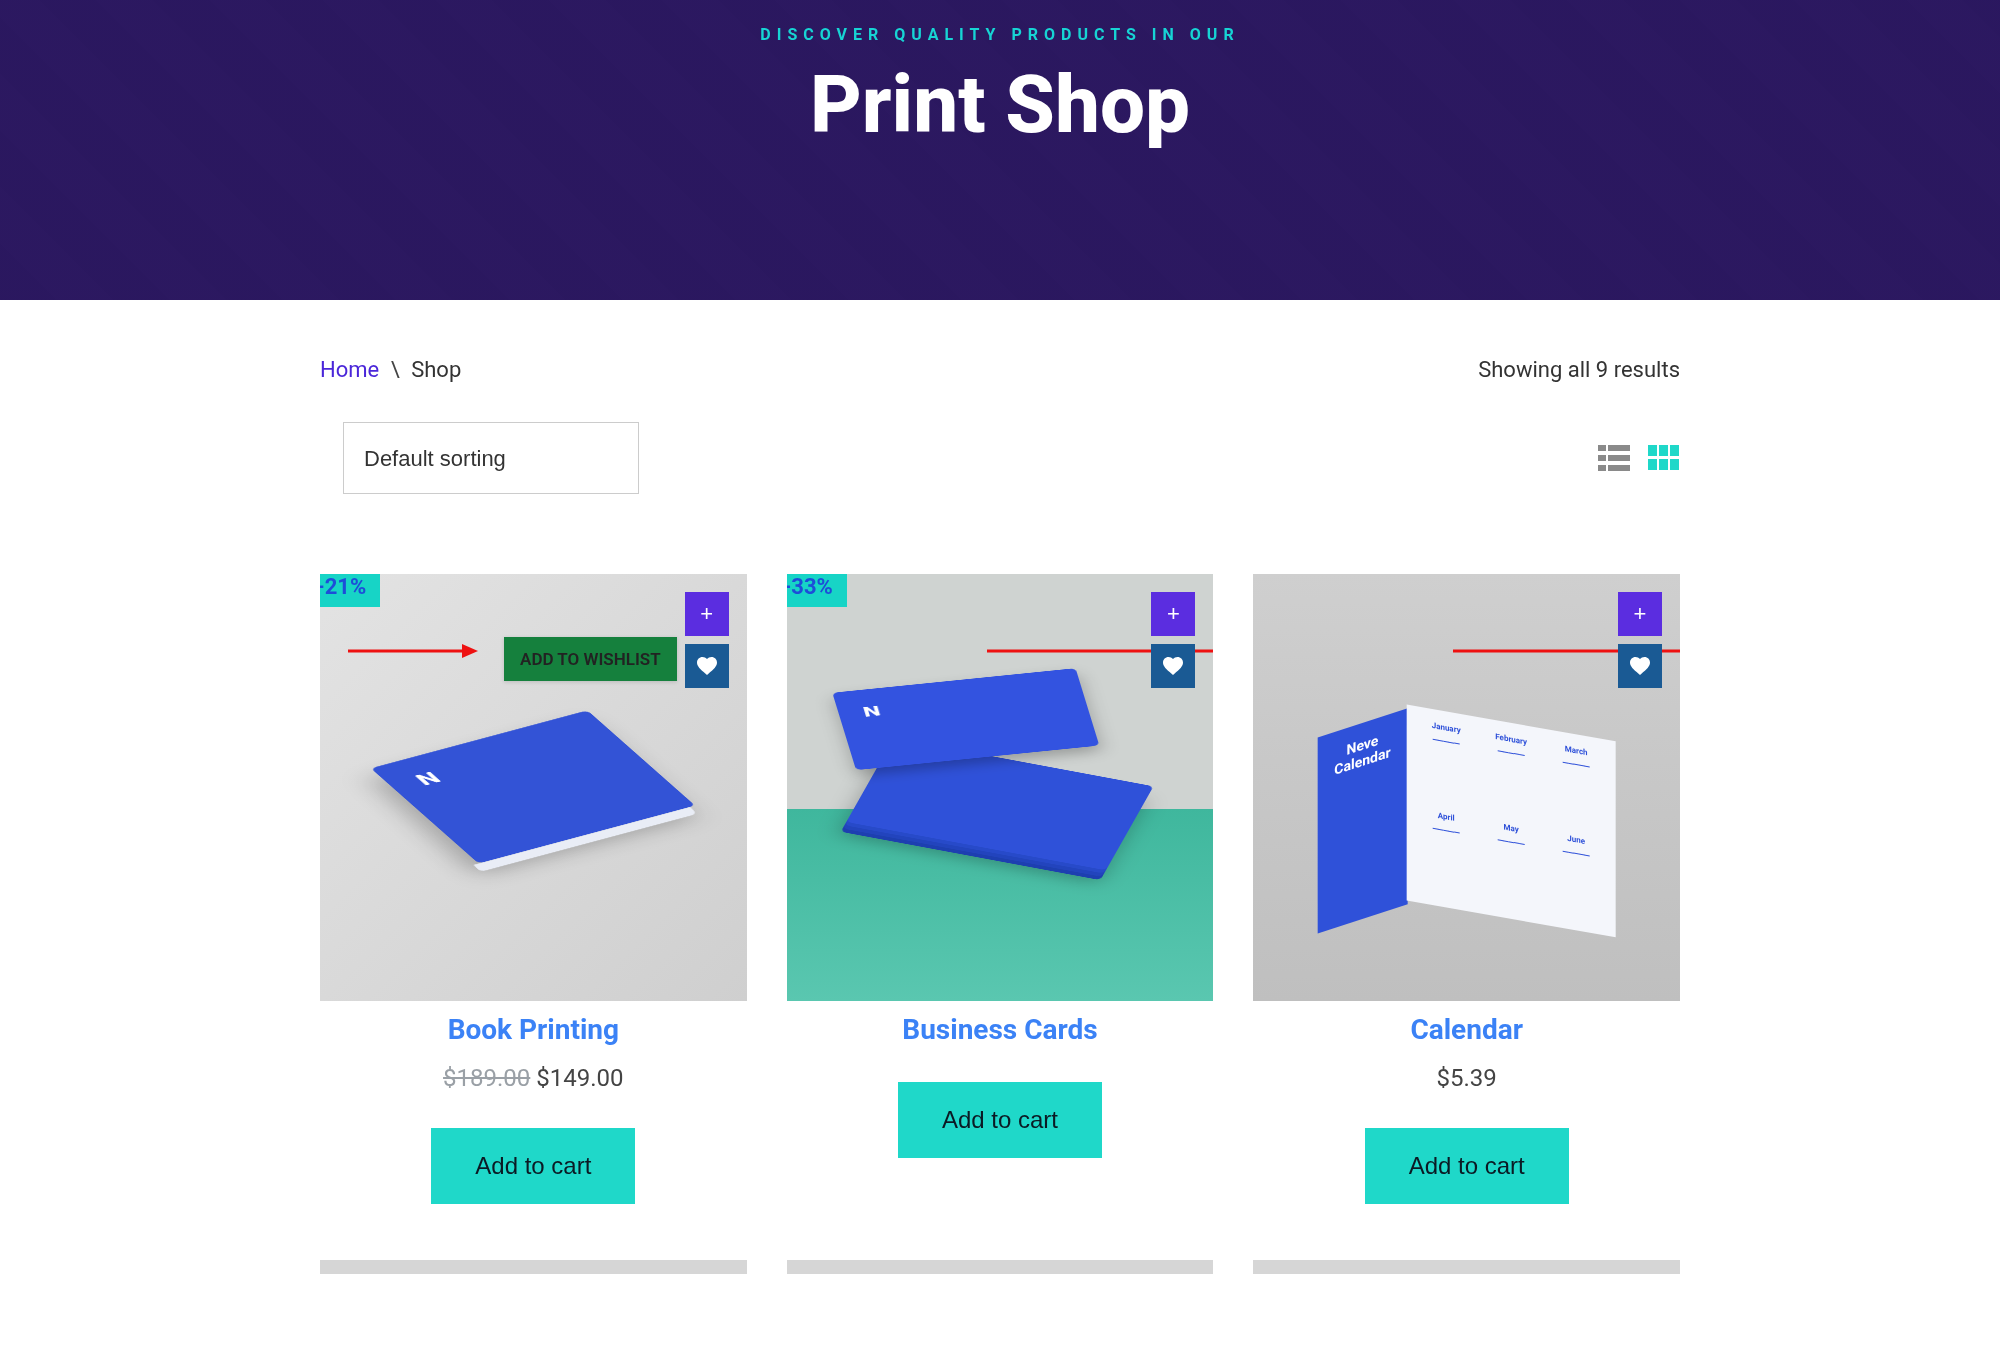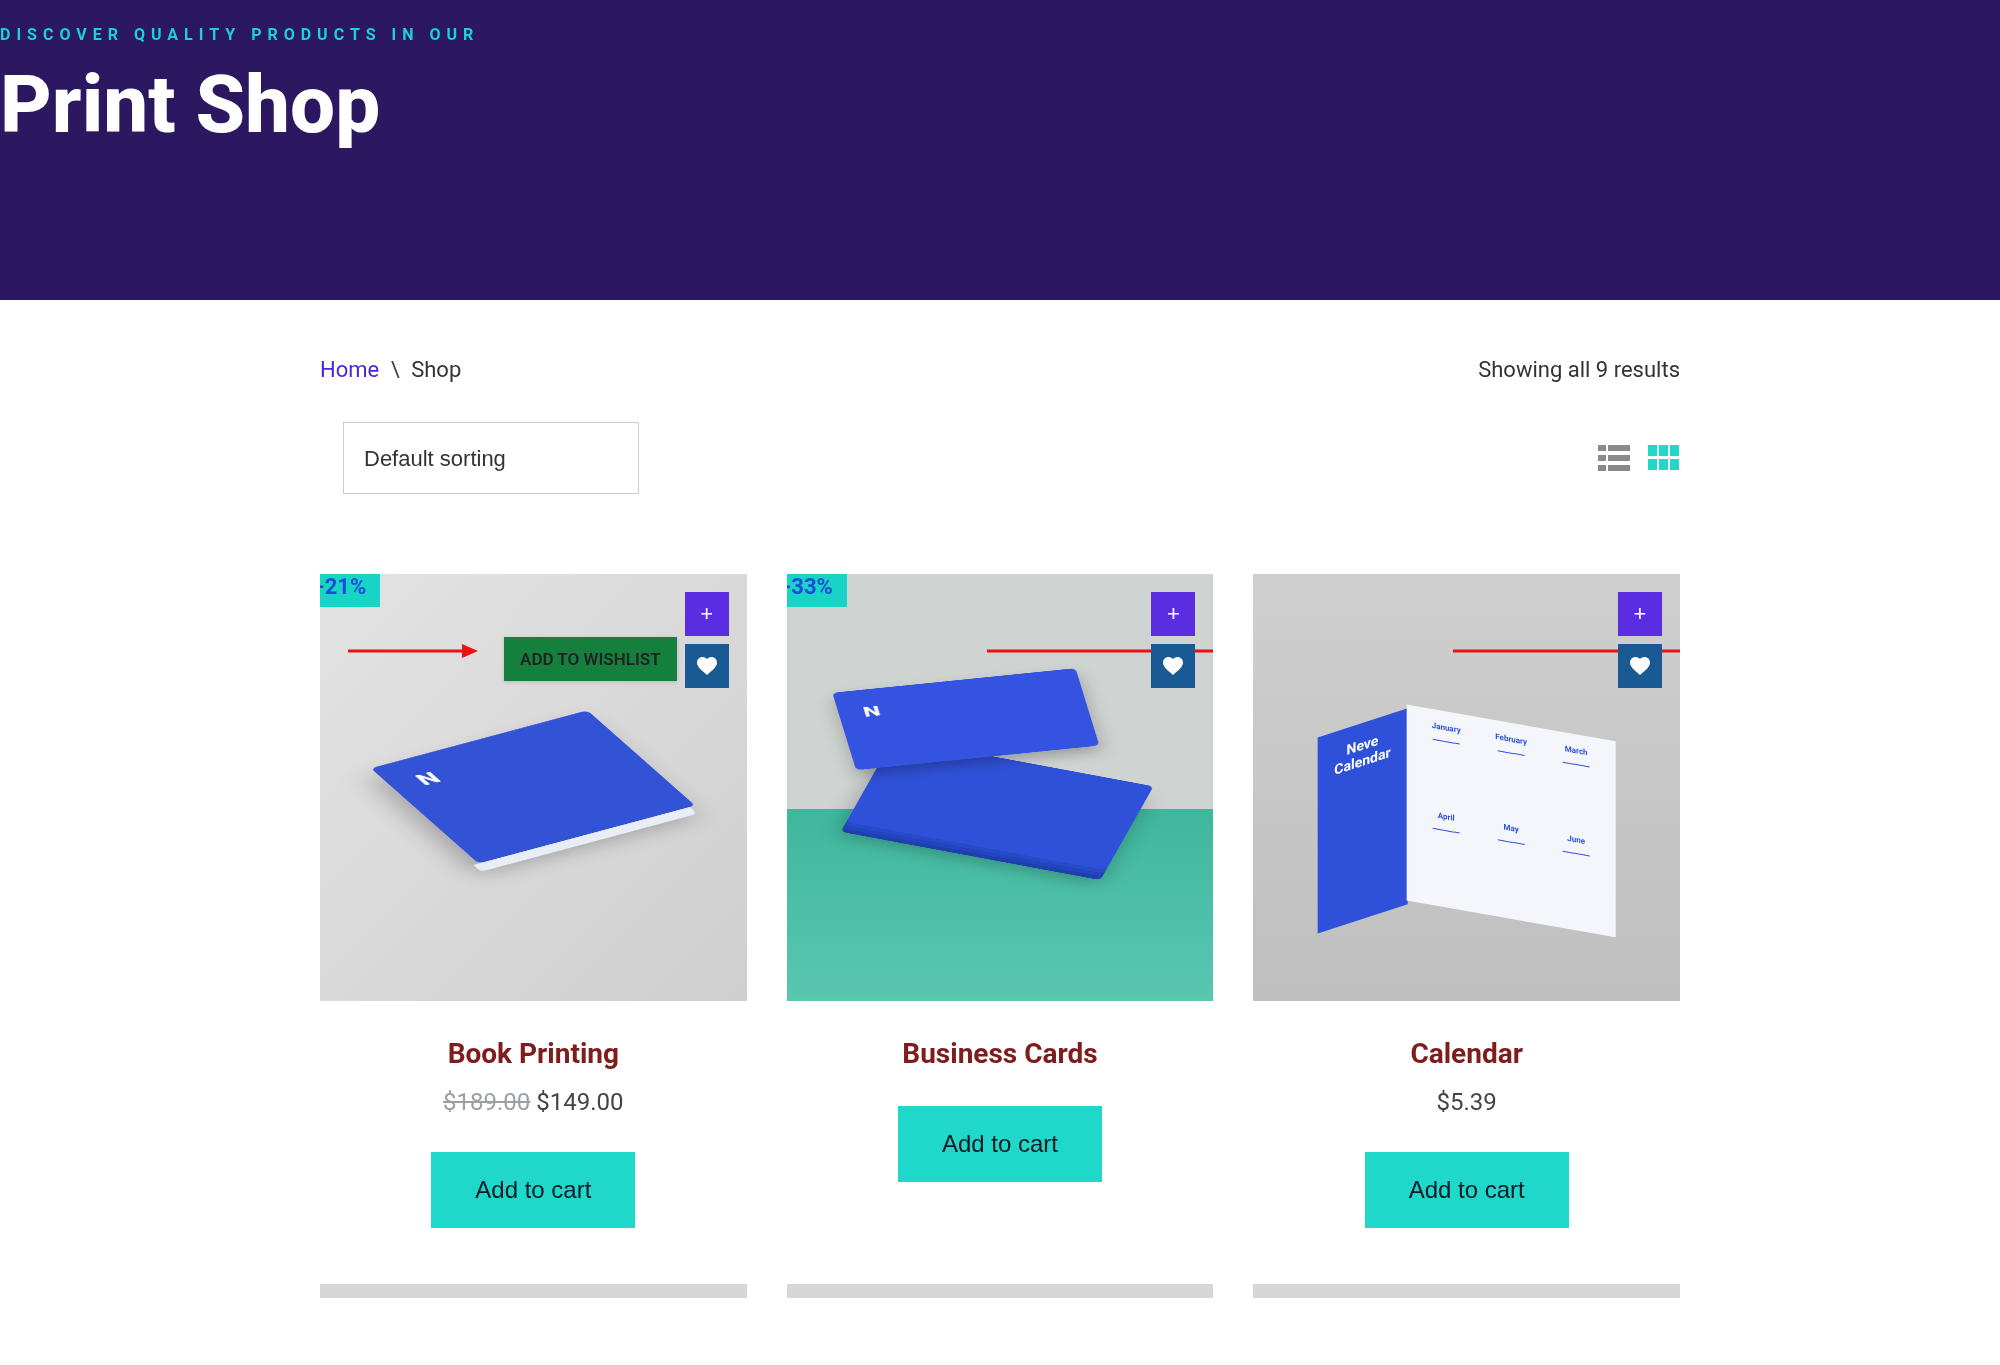--- a/index.html
+++ b/index.html
@@ -2,21 +2,21 @@
 <html><head>
 <meta charset="utf-8">
 <style>
 * { margin: 0; padding: 0; box-sizing: border-box; }
 body { font-family: -apple-system, BlinkMacSystemFont, "Segoe UI", Roboto, "Helvetica Neue", Arial, sans-serif; background: #fff; color: #333; }
 
 .hero {
   background: linear-gradient(rgba(45, 25, 100, 0.88), rgba(45, 25, 100, 0.88)),
               repeating-linear-gradient(45deg, #1a0d3d 0, #1a0d3d 40px, #221346 40px, #221346 80px);
   height: 300px;
-  display: flex; flex-direction: column; align-items: flex-start; justify-content: flex-start;
+  display: flex; flex-direction: column; align-items: center; justify-content: flex-start;
   position: relative; overflow: hidden;
   padding-top: 25px;
 }
 .hero-eyebrow {
   color: #17d4d4;
   letter-spacing: 6px;
   font-size: 16px;
   font-weight: 700;
   text-transform: uppercase;
 }
@@ -60,21 +60,21 @@
   cursor: pointer; color: #fff; font-size: 22px;
 }
 .action-compare { background: #5b2de0; }
 .action-wishlist { background: #1a5a94; }
 .tooltip {
   position: absolute; top: 63px; right: 70px; background: #15803d; color: #222;
   font-size: 17px; font-weight: 600; padding: 12px 16px; white-space: nowrap;
   box-shadow: 0 1px 4px rgba(0,0,0,0.15);
 }
 .annotation-arrow { position: absolute; top: 68px; left: 28px; width: 130px; height: 18px; pointer-events: none; }
-.product-title { font-size: 28px; font-weight: 700; color: #7f1d1d; margin-top: 36px; }
+.product-title { font-size: 28px; font-weight: 700; color: #3b82f6; margin-top: 12px; }
 .product-price { font-size: 24px; margin-top: 18px; color: #444; }
 .product-price .old { color: #9aa0a6; text-decoration: line-through; margin-right: 6px; }
 .add-to-cart {
   display: inline-block; background: #1fd8c9; color: #0b1a24; font-size: 24px;
   padding: 24px 44px; border: none; margin-top: 36px; cursor: pointer; font-weight: 500;
 }
 
 
 .illus-book { position: absolute; inset: 0; background: linear-gradient(135deg, #e3e3e3, #cfcfcf); }
 .illus-book .book {

